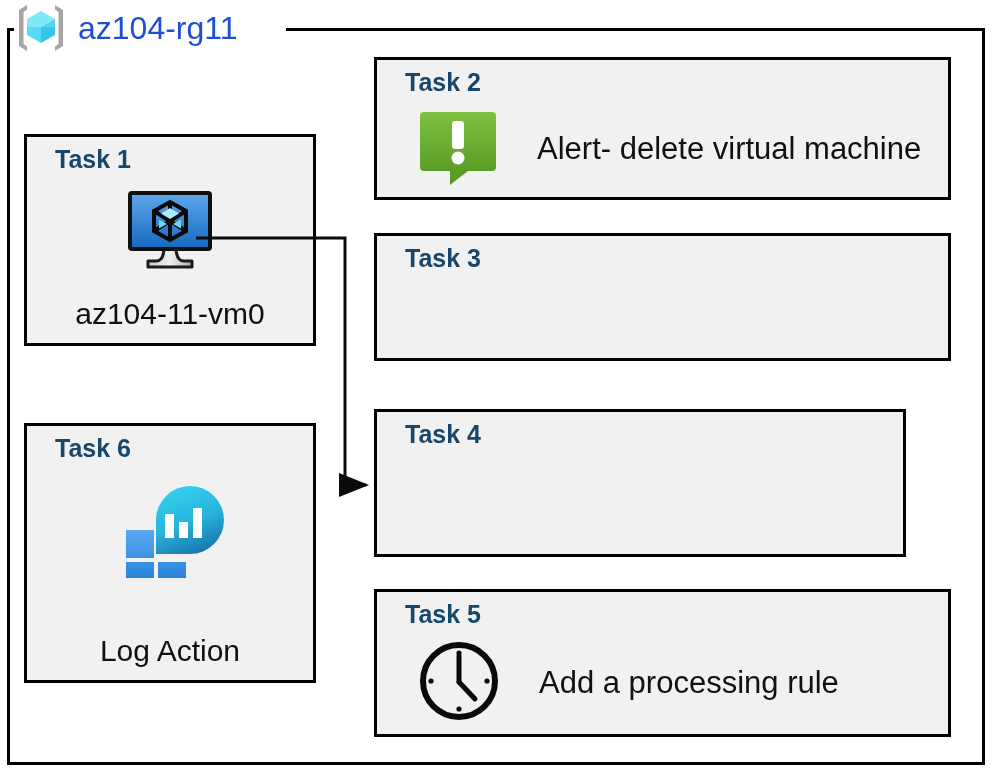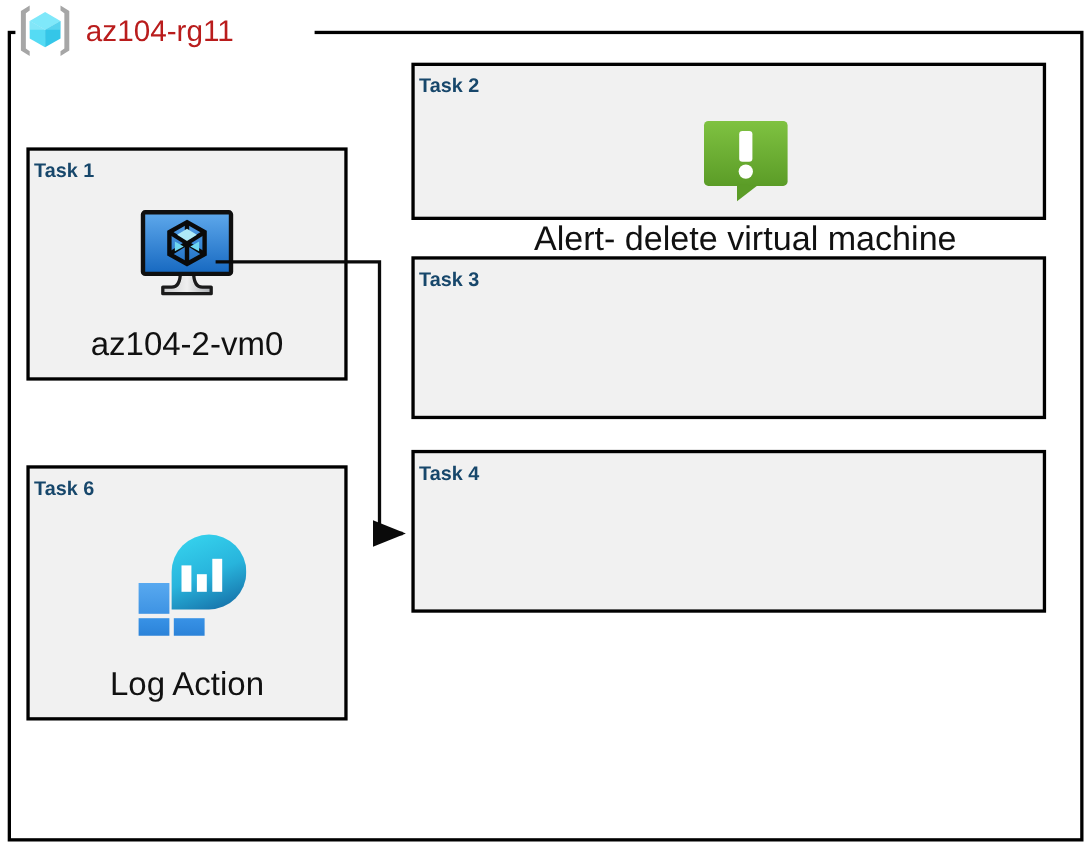--- a/index.html
+++ b/index.html
@@ -49,38 +49,38 @@
     display: flex;
     align-items: center;
     gap: 10px;
   }
   .rg-icon {
     width: 54px;
     height: 52px;
     display: block;
   }
   .rg-name {
-    font-size: 27px;
-    color: #b91c1c;
+    font-size: 32px;
+    color: #1d4ed8;
     letter-spacing: 0px;
     white-space: nowrap;
   }
 
   
   .task-box {
     position: absolute;
     box-sizing: border-box;
     background: #f1f1f1;
     border: 3px solid #000000;
   }
   .task-label {
     position: absolute;
-    left: 4px;
+    left: 28px;
     top: 8px;
-    font-size: 18px;
+    font-size: 25px;
     font-weight: bold;
     color: #17476B;
     white-space: nowrap;
   }
 
   
   .task-box.vertical .v-body {
     position: absolute;
     left: 0;
     right: 0;
@@ -102,23 +102,23 @@
   }
 
   
   .task-box.horizontal .h-body {
     position: absolute;
     left: 40px;
     right: 10px;
     top: 44px;
     bottom: 4px;
     display: flex;
-    flex-direction: column;
+    flex-direction: row;
     align-items: center;
-    gap: 8px;
+    gap: 38px;
   }
   .task-box.horizontal .h-caption {
     font-size: 31px;
     color: #111111;
     white-space: nowrap;
   }
 
   .connector {
     position: absolute;
     left: 0; top: 0;
@@ -179,25 +179,25 @@
 
           <g transform="translate(48,32)">
             <path d="M0,-19 L16,-10 L16,10 L0,19 L-16,10 L-16,-10 Z" fill="none" stroke="#0A0A0A" stroke-width="4"></path>
             <path d="M0,-19 L0,19 M-16,-10 L16,10 M16,-10 L-16,10" stroke="#0A0A0A" stroke-width="4"></path>
             <path d="M0,-13 L9,-7.5 L0,-2 L-9,-7.5 Z" fill="#AEEAF7"></path>
             <path d="M-11,-1.5 L-3,3 L-11,7.5 Z" fill="#6FD7F0"></path>
             <path d="M11,-1.5 L3,3 L11,7.5 Z" fill="#6FD7F0"></path>
           </g>
         </svg>
       </span>
-      <span class="v-caption">az104-2-vm0</span>
-    </div>
-  </div>
-
-  <div class="task-box vertical" style="left:24px; top:423px; width:292px; height:232px;">
+      <span class="v-caption">az104-11-vm0</span>
+    </div>
+  </div>
+
+  <div class="task-box vertical" style="left:24px; top:423px; width:292px; height:260px;">
     <span class="task-label">Task 6</span>
     <div class="v-body">
       <span class="v-icon">
         <svg width="108" height="100" viewBox="0 0 108 100" xmlns="http://www.w3.org/2000/svg">
           <defs>
             <linearGradient id="teardrop" x1="0.2" y1="0" x2="0.6" y2="1">
               <stop offset="0%" stop-color="#36D3EE"></stop>
               <stop offset="55%" stop-color="#28B4DC"></stop>
               <stop offset="100%" stop-color="#1878AE"></stop>
             </linearGradient>
@@ -240,28 +240,45 @@
           <rect x="3" y="6" width="76" height="59" rx="4" fill="url(#alertGreen)"></rect>
           <path d="M33 63 L33 79 L51 65 Z" fill="#5B9C27"></path>
           <rect x="35" y="15" width="12" height="28" rx="3" fill="#ffffff"></rect>
           <circle cx="41" cy="52" r="6.5" fill="#ffffff"></circle>
         </svg>
       </span>
       <span class="h-caption">Alert- delete virtual machine</span>
     </div>
   </div>
 
-  <div class="task-box horizontal" style="left:374px; top:233px; width:577px; height:148px;">
+  <div class="task-box horizontal" style="left:374px; top:233px; width:577px; height:128px;">
     <span class="task-label">Task 3</span>
   </div>
 
-  <div class="task-box horizontal" style="left:374px; top:409px; width:577px; height:148px;">
+  <div class="task-box horizontal" style="left:374px; top:409px; width:532px; height:148px;">
     <span class="task-label">Task 4</span>
   </div>
 
+  <div class="task-box horizontal" style="left:374px; top:589px; width:577px; height:148px;">
+    <span class="task-label">Task 5</span>
+    <div class="h-body">
+      <span>
+        <svg width="84" height="84" viewBox="0 0 84 84" xmlns="http://www.w3.org/2000/svg">
+          <circle cx="42" cy="42" r="36" fill="none" stroke="#0A0A0A" stroke-width="6"></circle>
+          <circle cx="42" cy="14" r="2.6" fill="#0A0A0A"></circle>
+          <circle cx="42" cy="70" r="2.6" fill="#0A0A0A"></circle>
+          <circle cx="14" cy="42" r="2.6" fill="#0A0A0A"></circle>
+          <circle cx="70" cy="42" r="2.6" fill="#0A0A0A"></circle>
+          <path d="M42 17 L42 43" stroke="#0A0A0A" stroke-width="5" stroke-linecap="round"></path>
+          <path d="M42 43 L58 60" stroke="#0A0A0A" stroke-width="5" stroke-linecap="round"></path>
+        </svg>
+      </span>
+      <span class="h-caption">Add a processing rule</span>
+    </div>
+  </div>
 
   <svg class="connector" xmlns="http://www.w3.org/2000/svg">
     <defs>
       <marker id="arrowhead-right" markerWidth="10" markerHeight="8" refX="9" refY="4" orient="auto">
         <path d="M0,0 L10,4 L0,8 Z" fill="#0A0A0A"></path>
       </marker>
     </defs>
     <path d="M196 238 L345 238 L345 485 L366 485" fill="none" stroke="#0A0A0A" stroke-width="3" marker-end="url(#arrowhead-right)"></path>
   </svg>
 

